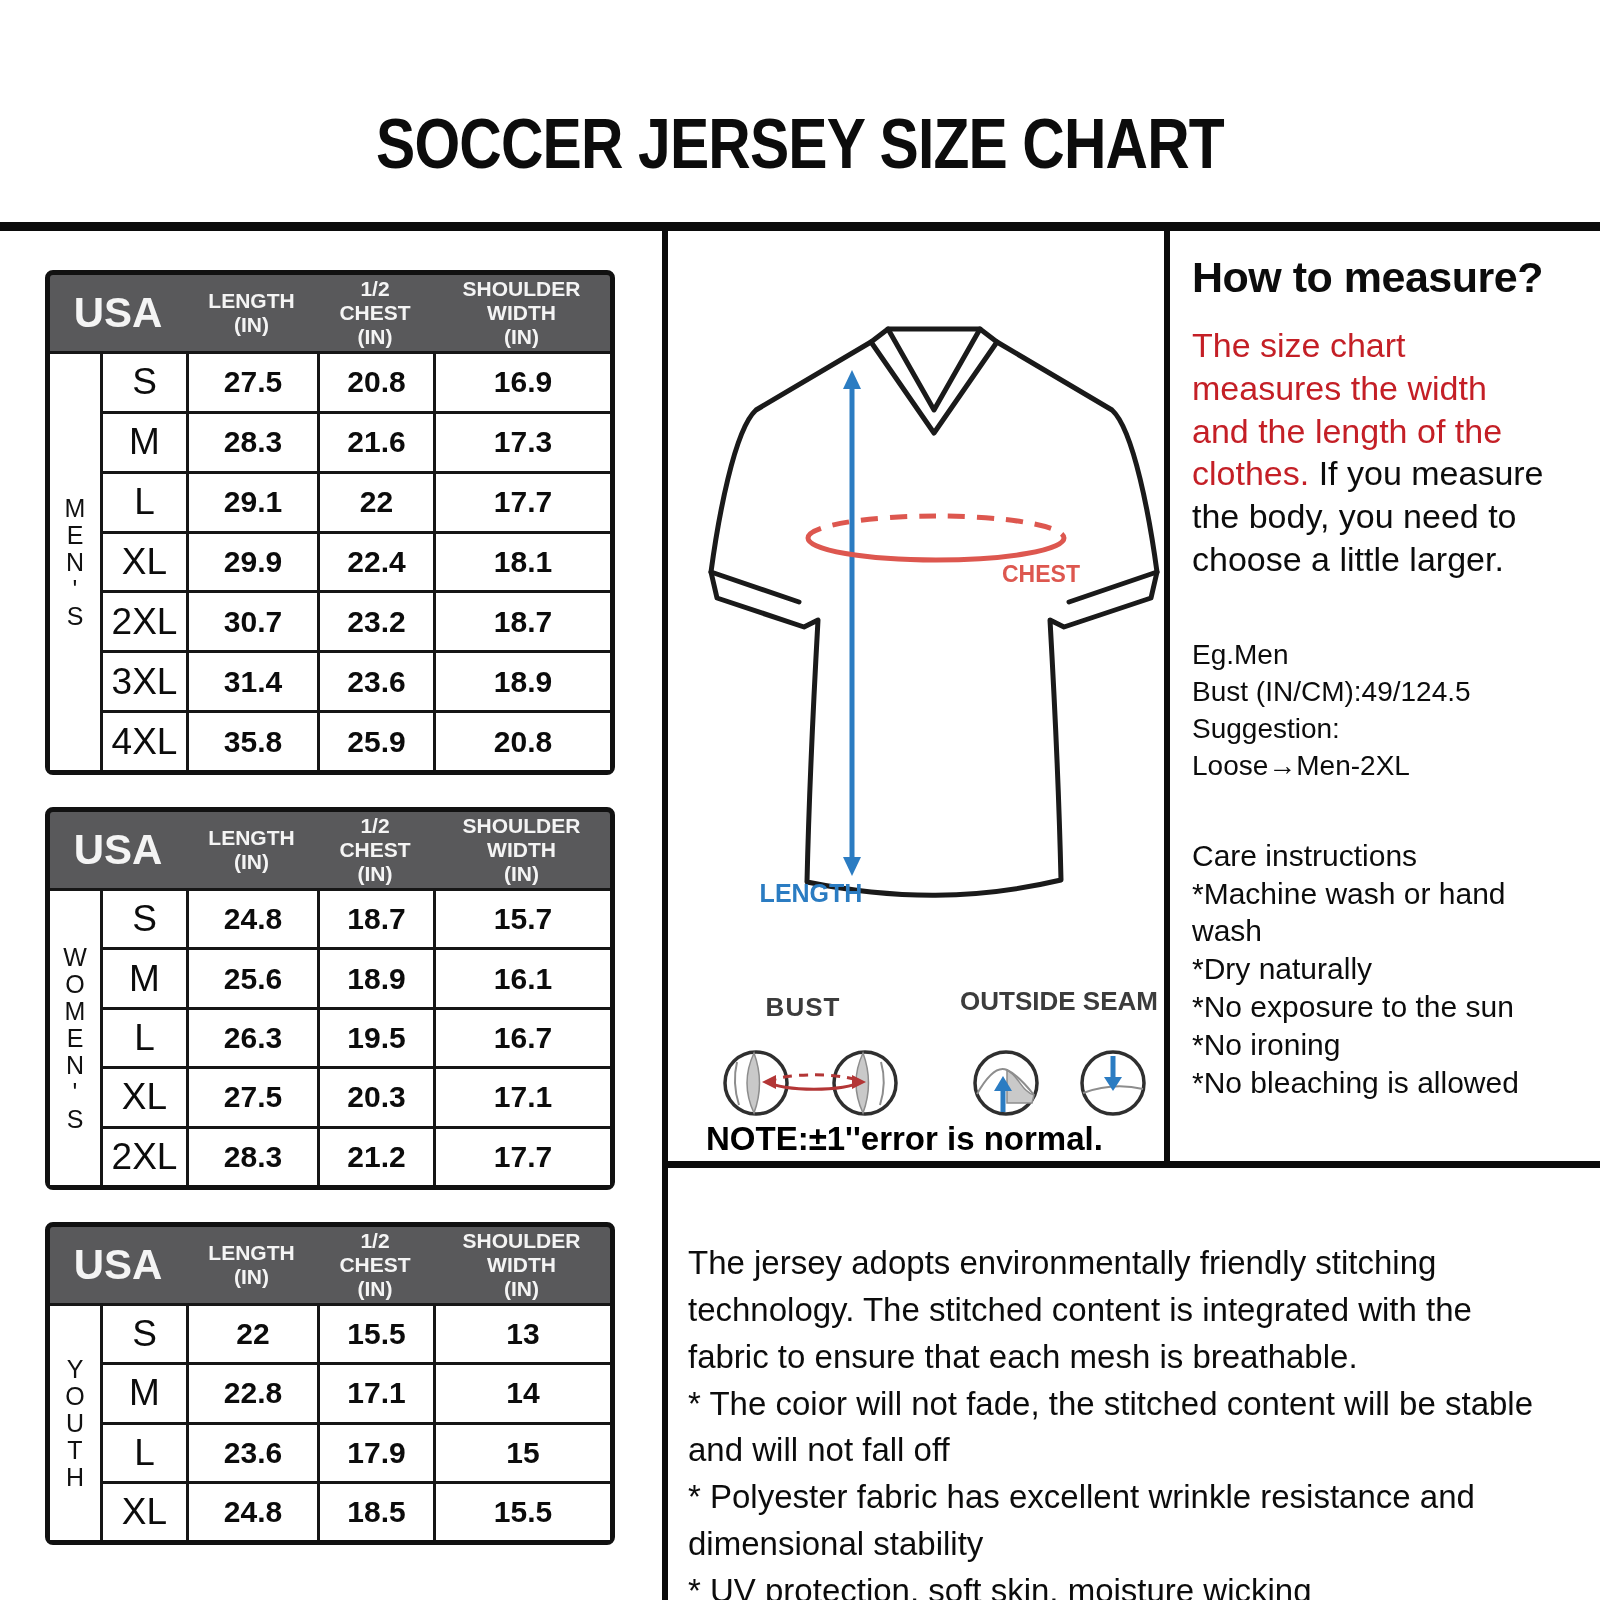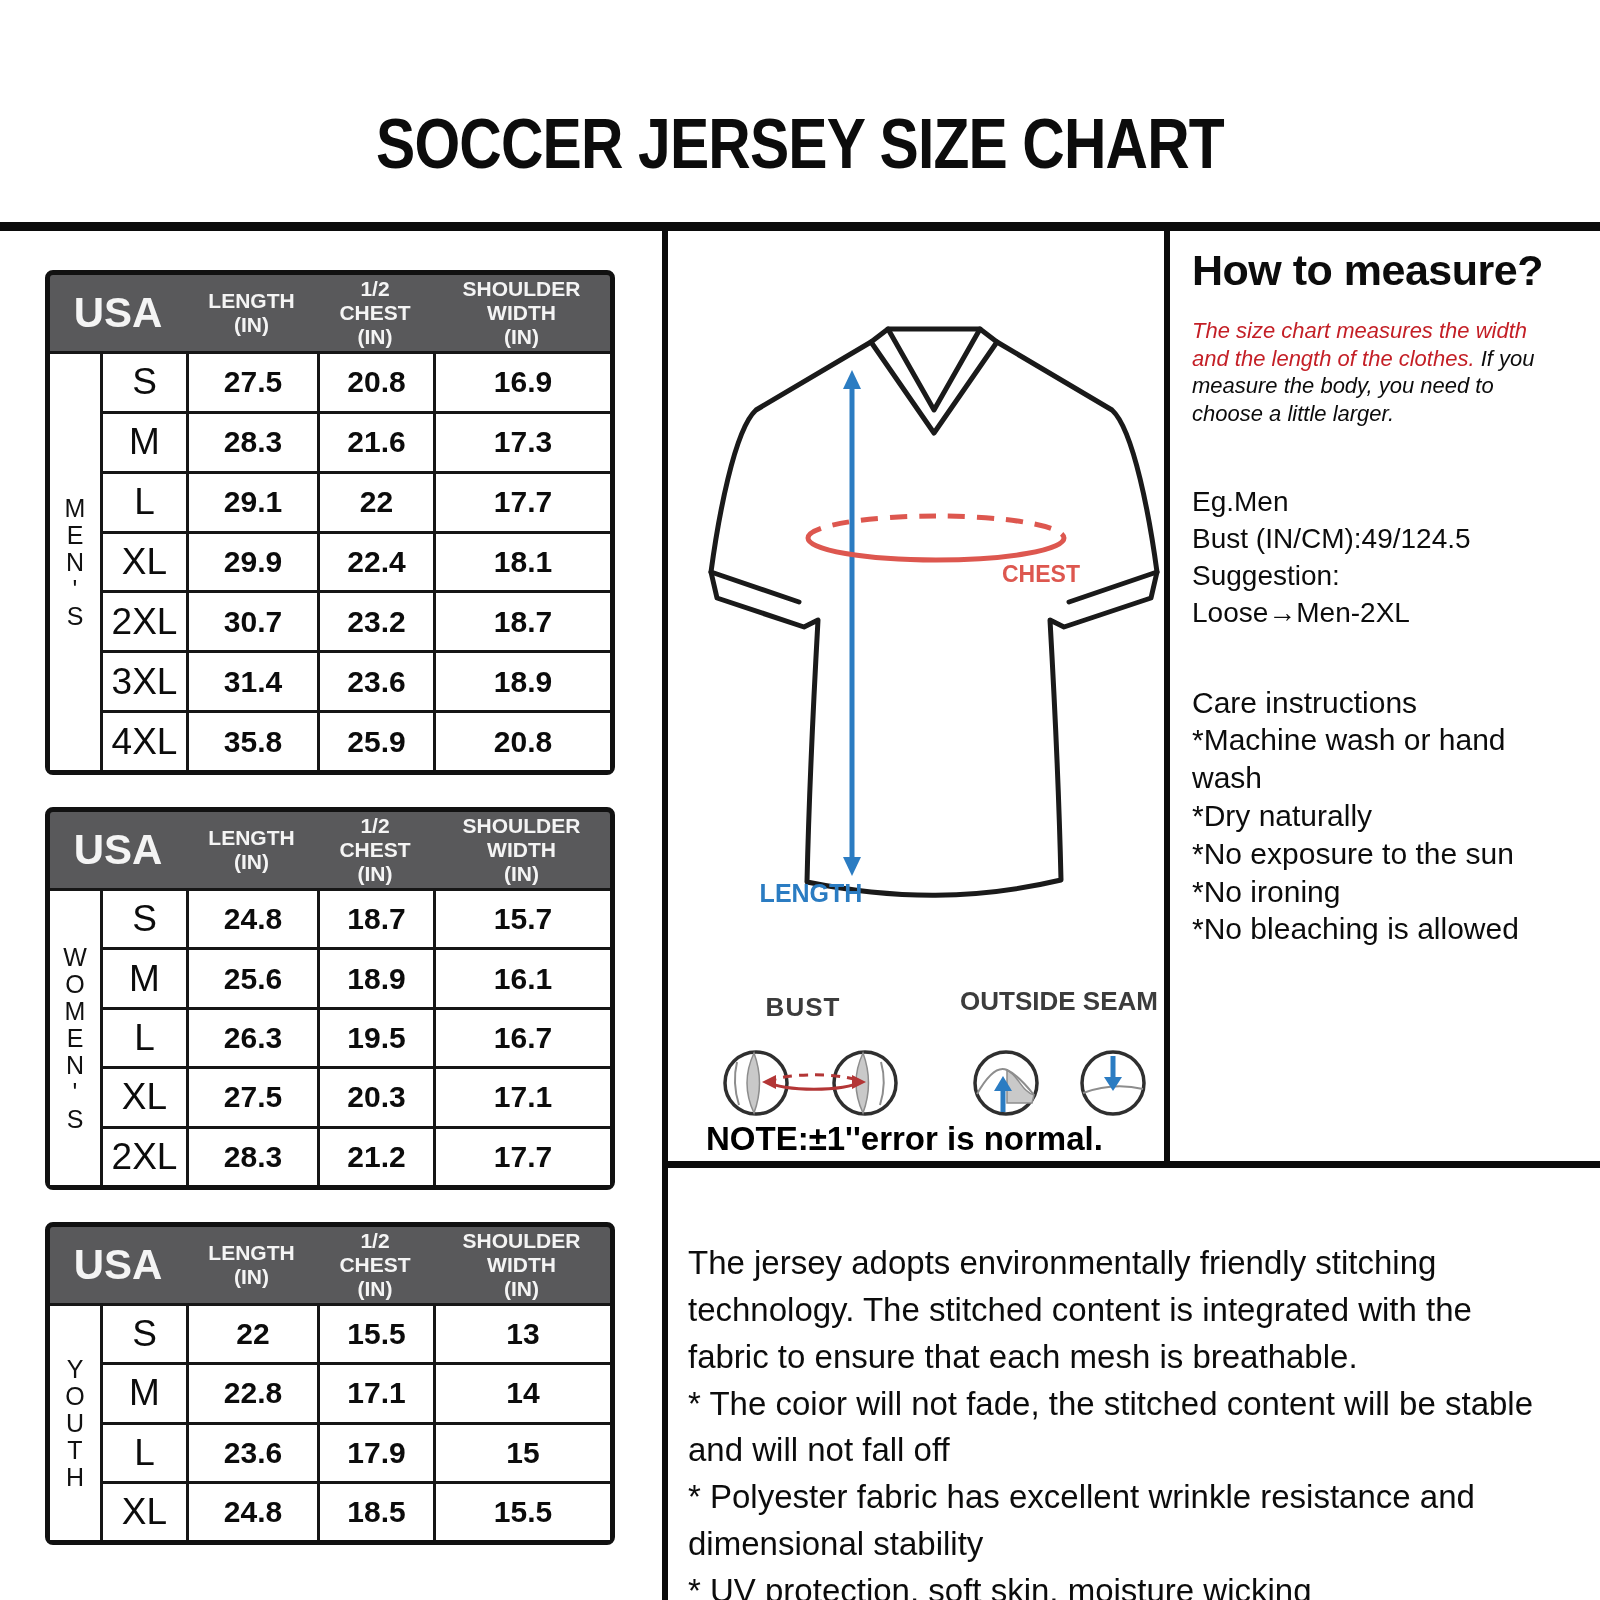--- a/index.html
+++ b/index.html
@@ -49,22 +49,22 @@
   .fold{fill:#c9c9c9;stroke:#8d8d8d;stroke-width:1.5;}
   .foldline{stroke:#8d8d8d;stroke-width:2;fill:none;}
   .svgtext{font-family:"Liberation Sans",sans-serif;font-weight:bold;}
   .t-blue{fill:var(--blue);font-size:25px;}
   .t-red{fill:var(--chest_red);font-size:23px;}
   .t-gray{fill:#3c3c3c;font-size:26px;}
   .t-note{fill:#000;font-size:33px;}
 
   
   .right-col{position:absolute;left:1192px;top:246px;width:352px;}
-  .howto{margin:0 0 22px 0;font-size:43px;font-weight:bold;letter-spacing:-0.5px;}
-  .intro{margin:16px 0 56px 0;font-size:22px;line-height:1.26;font-style:italic;}
+  .howto{margin:7px 0 22px 0;font-size:43px;font-weight:bold;letter-spacing:-0.5px;}
+  .intro{margin:16px 0 56px 0;font-size:34px;line-height:1.26;}
   .red{color:var(--red_text);}
   .egblock{font-size:28px;line-height:1.32;margin:0 0 52px 0;}
   .careblock{font-size:30px;line-height:1.26;}
 
   
   .desc{position:absolute;left:688px;top:1240px;width:856px;font-size:33px;line-height:1.42;}
 </style>
 </head>
 <body>
 

